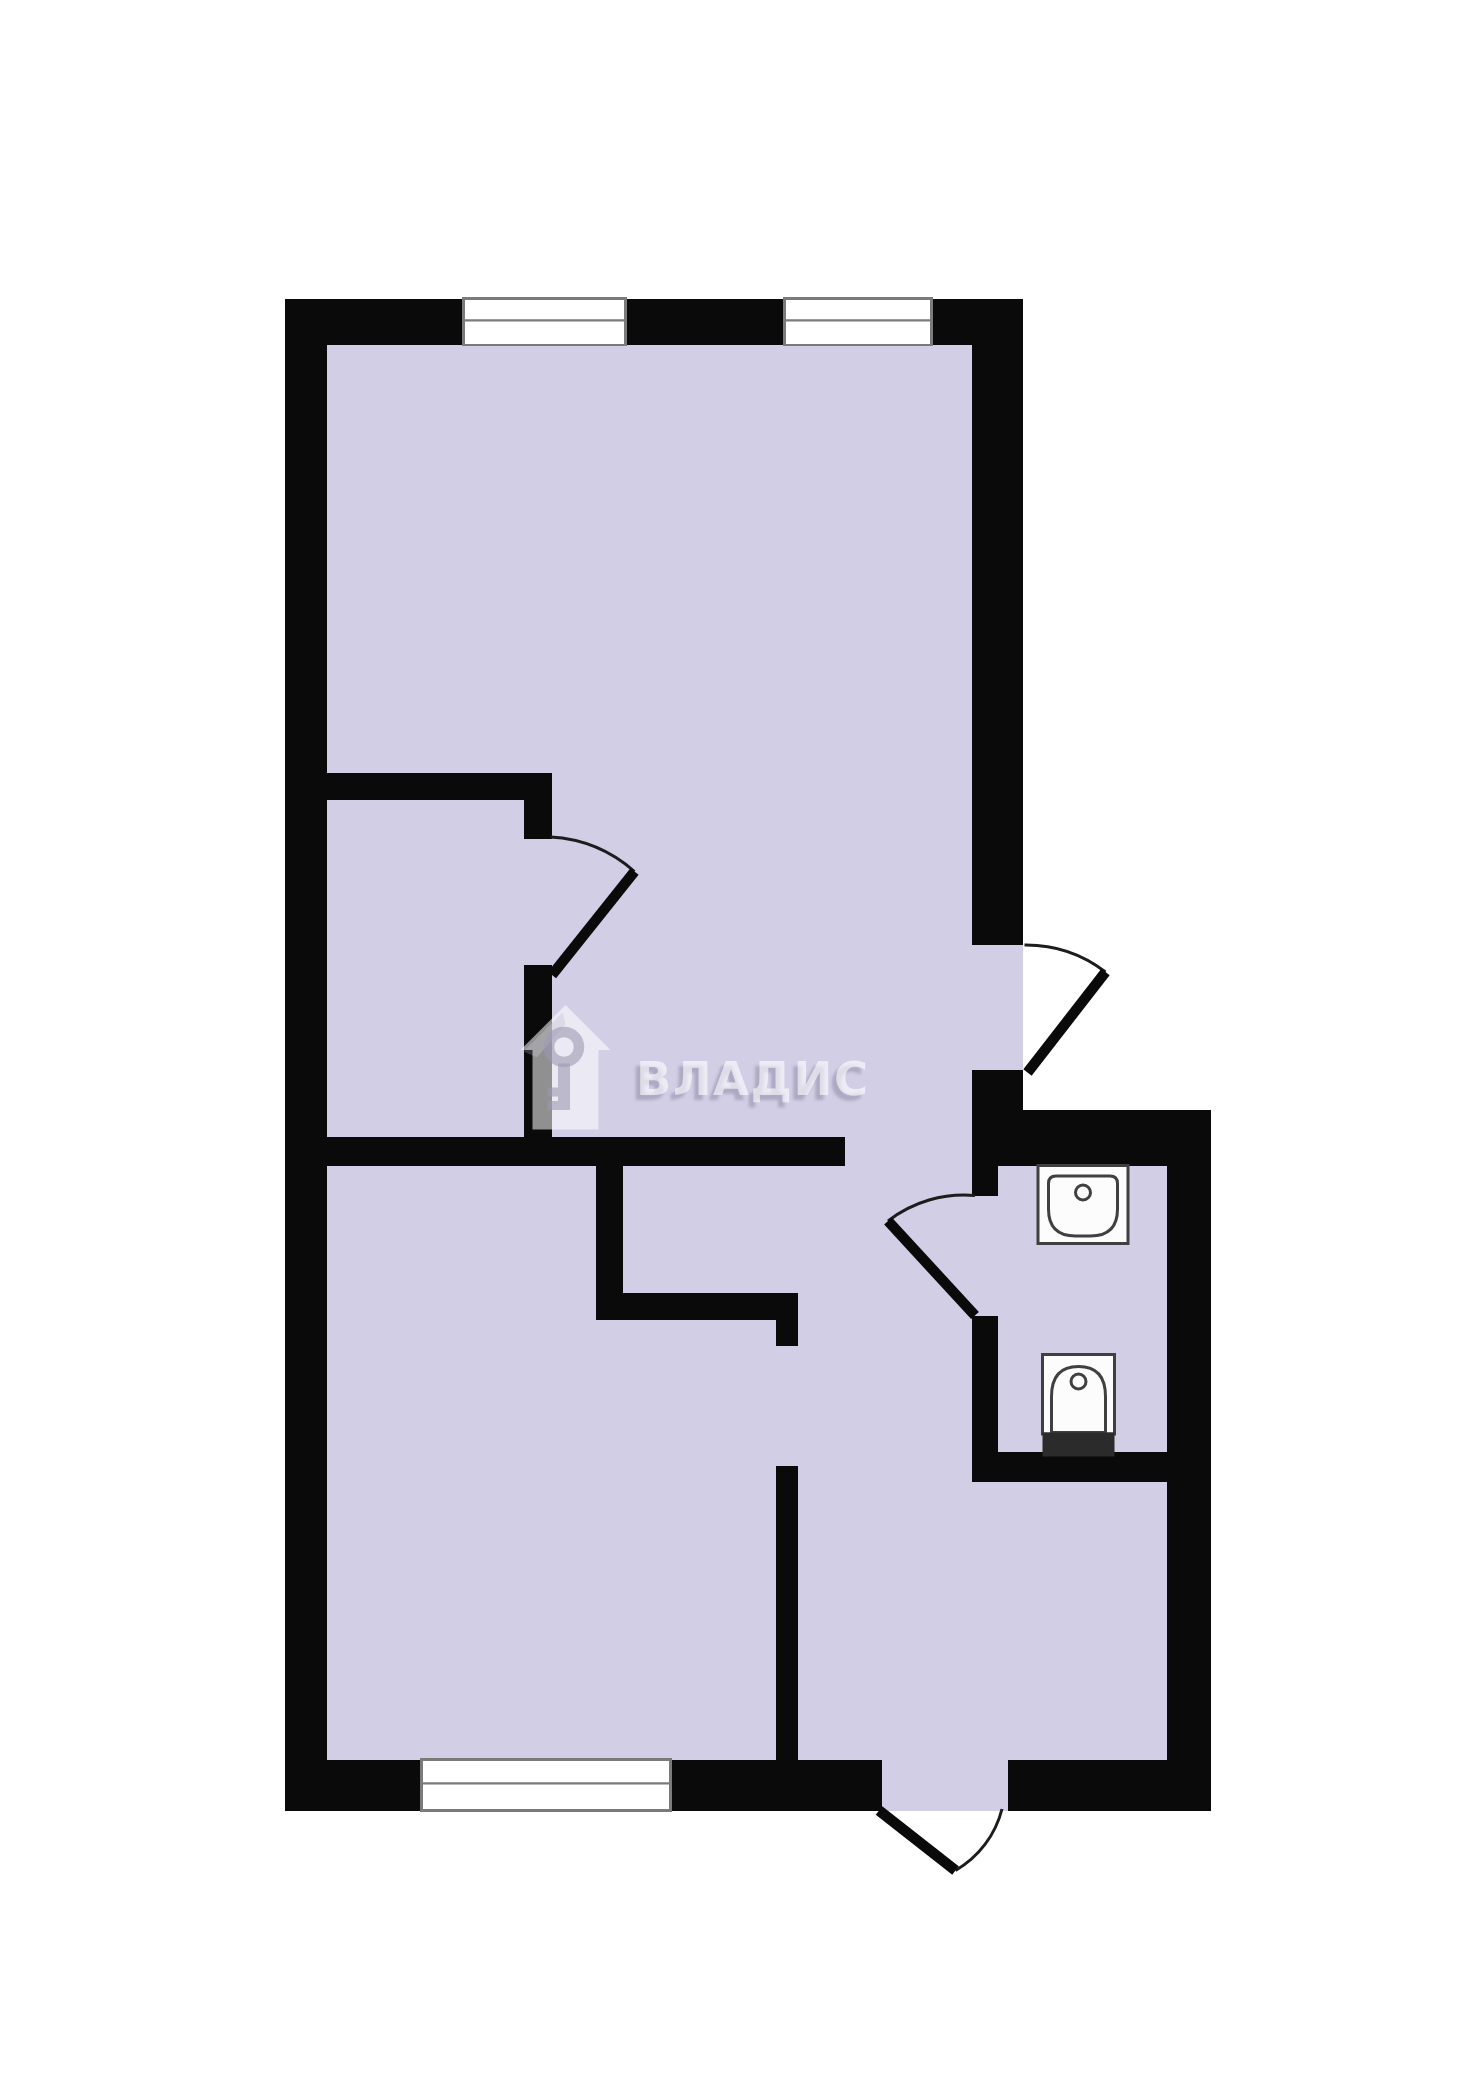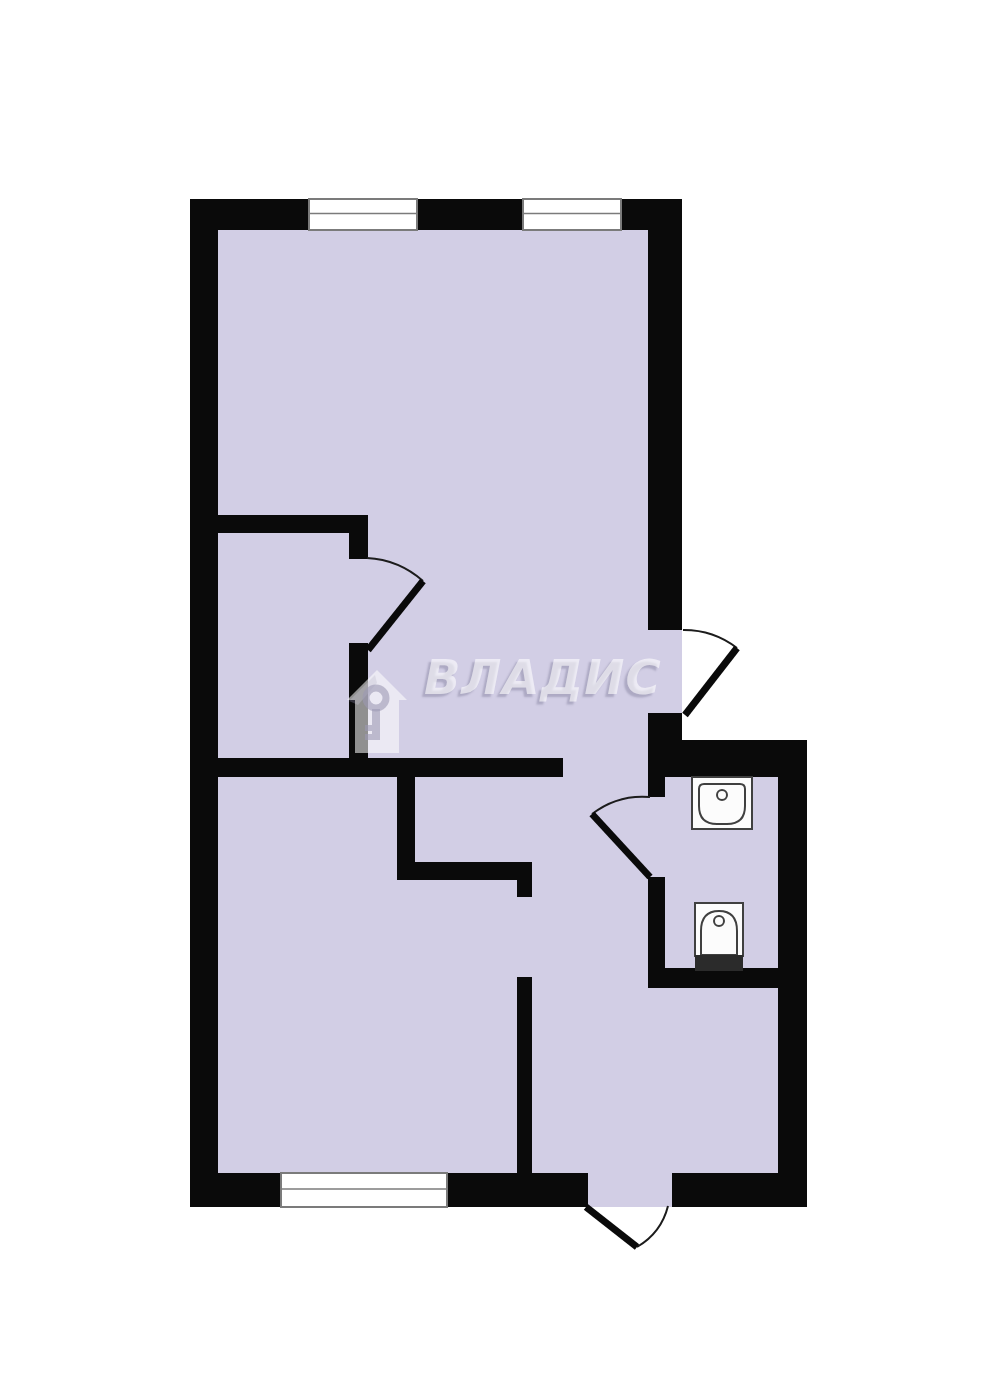--- a/index.html
+++ b/index.html
@@ -11,28 +11,27 @@
     font-family:"Liberation Sans",sans-serif;
   }
   #plan-svg{position:absolute;left:0;top:0;}
   .watermark{position:absolute;left:0;top:0;width:984px;height:1400px;pointer-events:none;}
   .wm-house{position:absolute;left:346px;top:668px;width:62px;height:87px;}
   .wm-roof-shadow{fill:var(--watermark-house-shadow);}
   .wm-body{fill:var(--watermark-house);}
   .wm-key{fill:var(--watermark-key);}
   .wm-key-ring{fill:none;stroke:var(--watermark-key);stroke-width:7px;}
   .wm-text{
-    position:absolute;left:424px;top:649px;
+    position:absolute;left:424px;top:692px;
     height:56px;line-height:56px;
     font-family:"DejaVu Sans","Liberation Sans",sans-serif;
-    font-weight:bold;font-size:48px;letter-spacing:1px;
+    font-weight:bold;font-size:31px;letter-spacing:1px;
     color:var(--watermark-text);
     text-shadow:-3px 3px 2px var(--watermark-text-shadow);
     white-space:nowrap;
-    font-style:italic;
   }
 </style>
 </head>
 <body>
 
 <div class="canvas">
   <svg id="plan-svg" width="984" height="1400" viewBox="0 0 984 1400">
       <rect x="204" y="213" width="458" height="555" fill="#d2cee5" shape-rendering="crispEdges"></rect>
       <rect x="204" y="758" width="458" height="432" fill="#d2cee5" shape-rendering="crispEdges"></rect>
       <rect x="648" y="756" width="142" height="434" fill="#d2cee5" shape-rendering="crispEdges"></rect>

